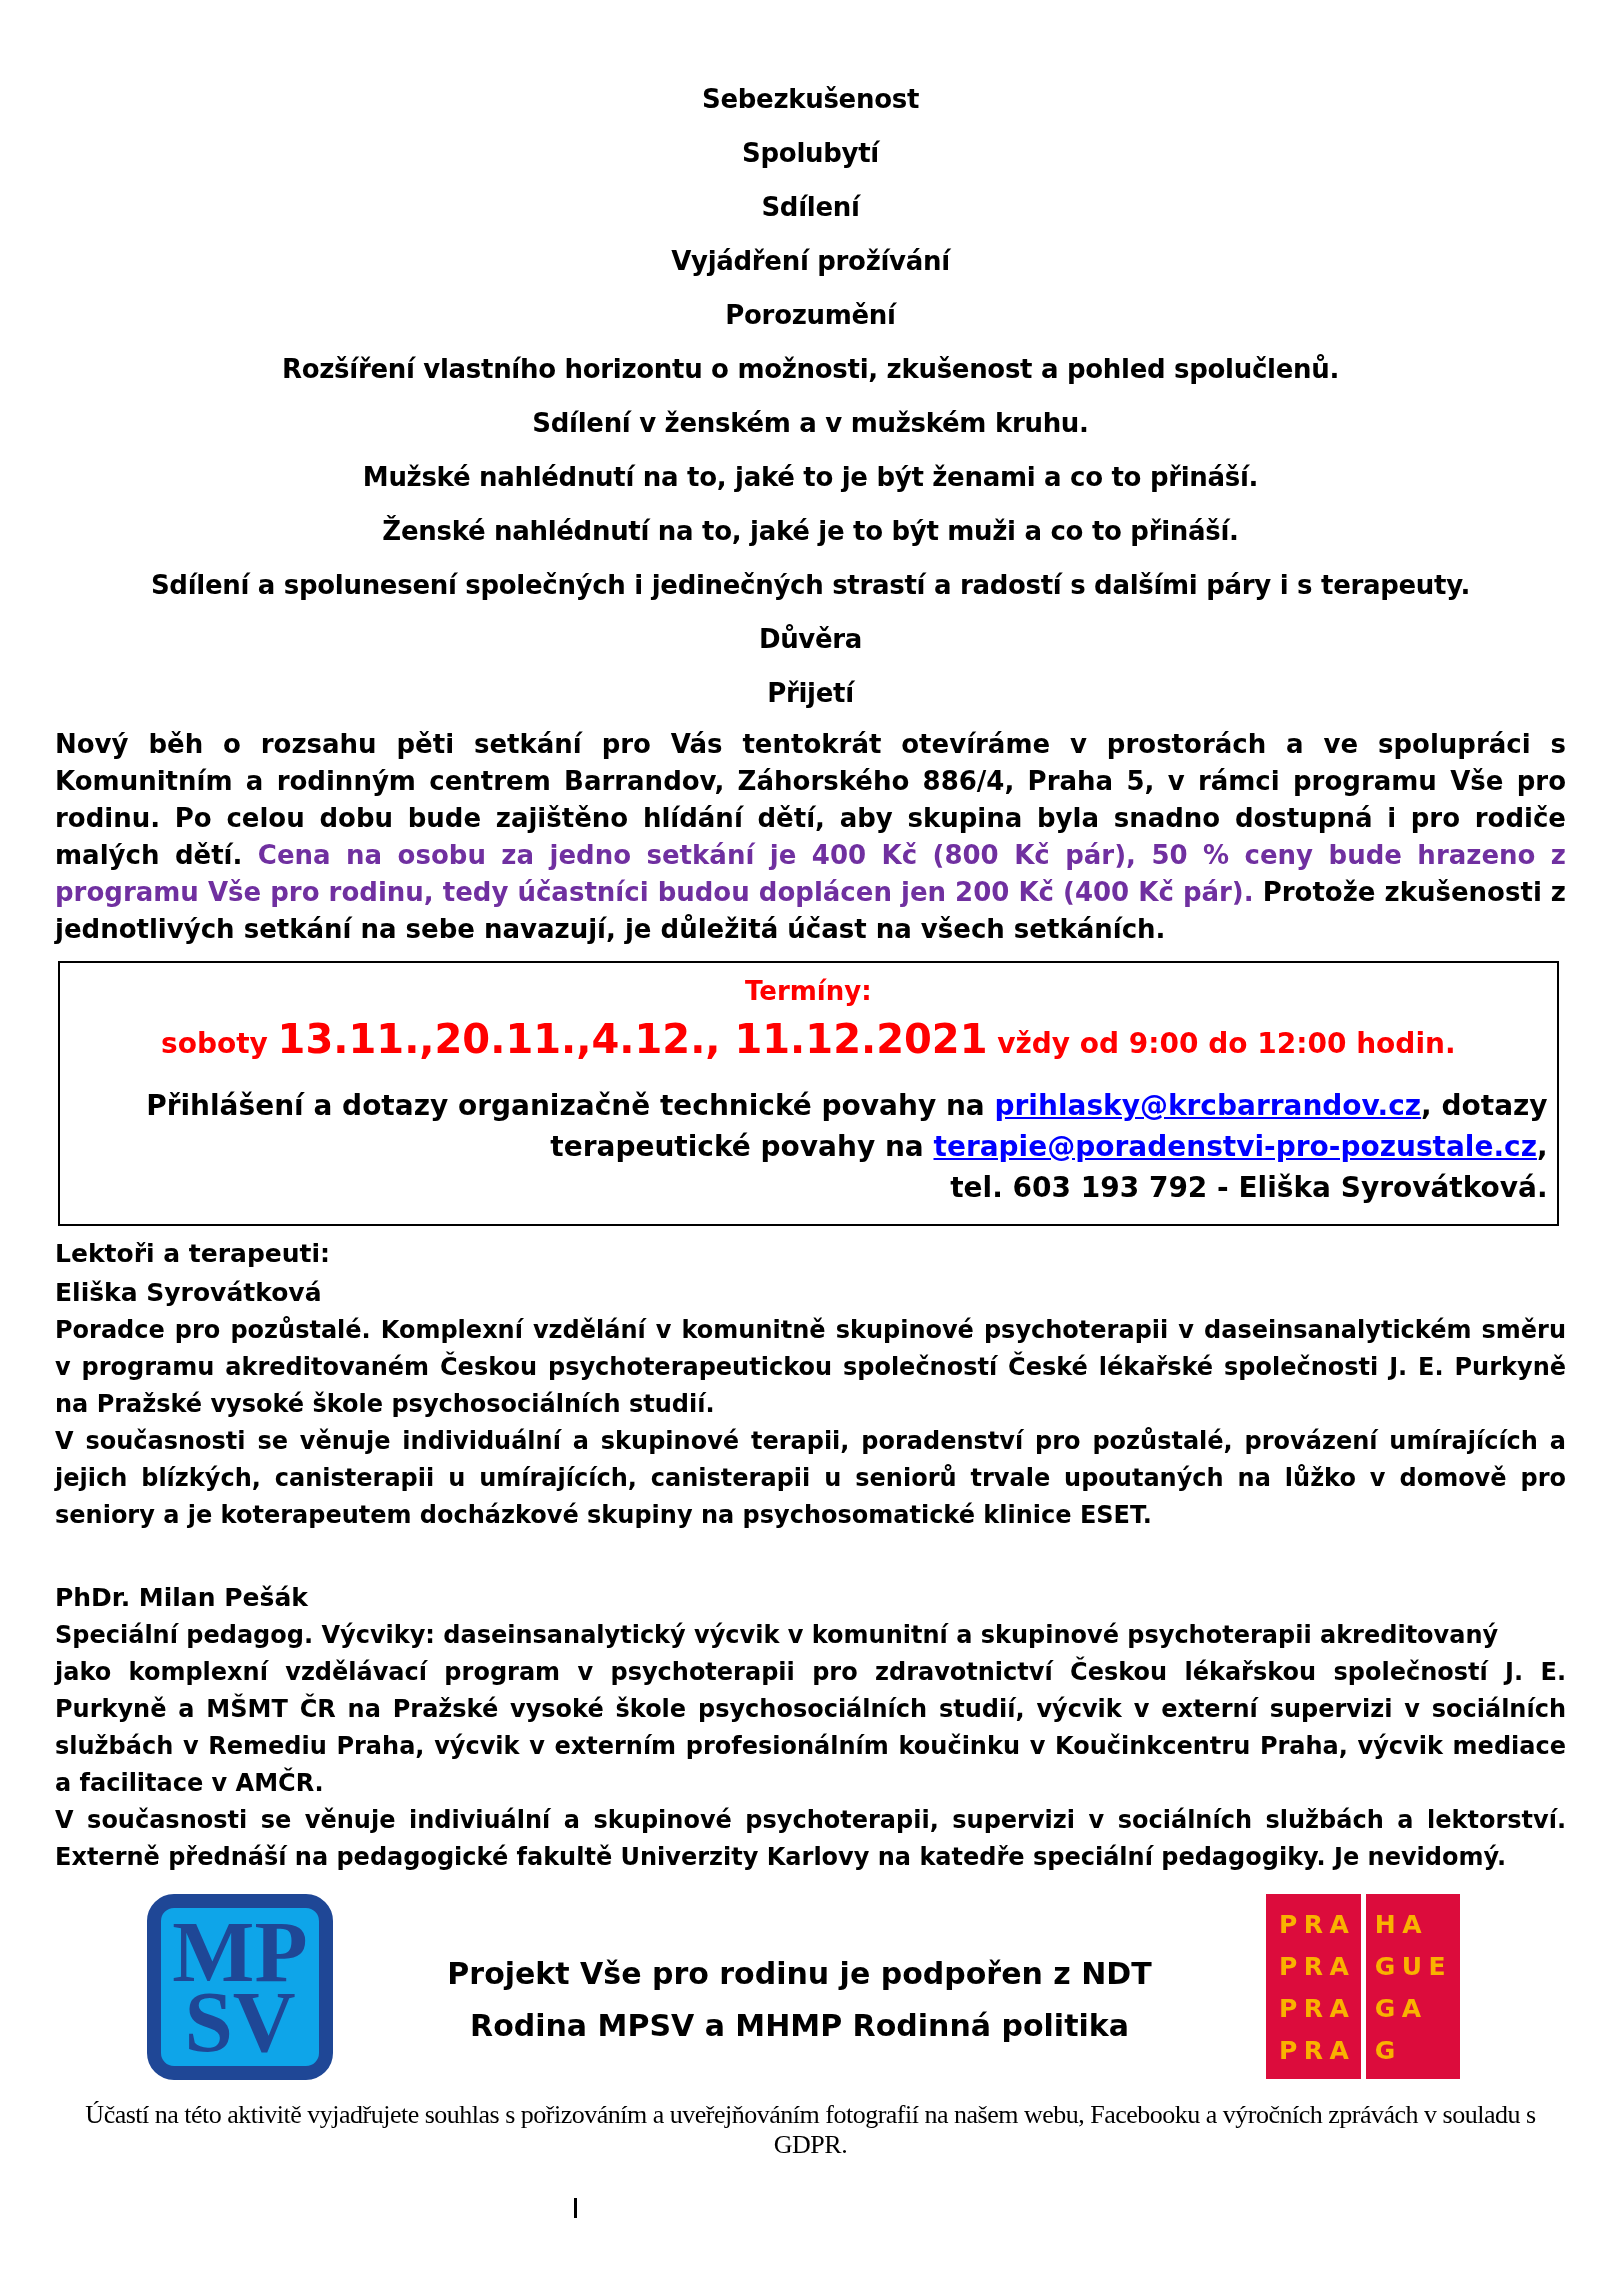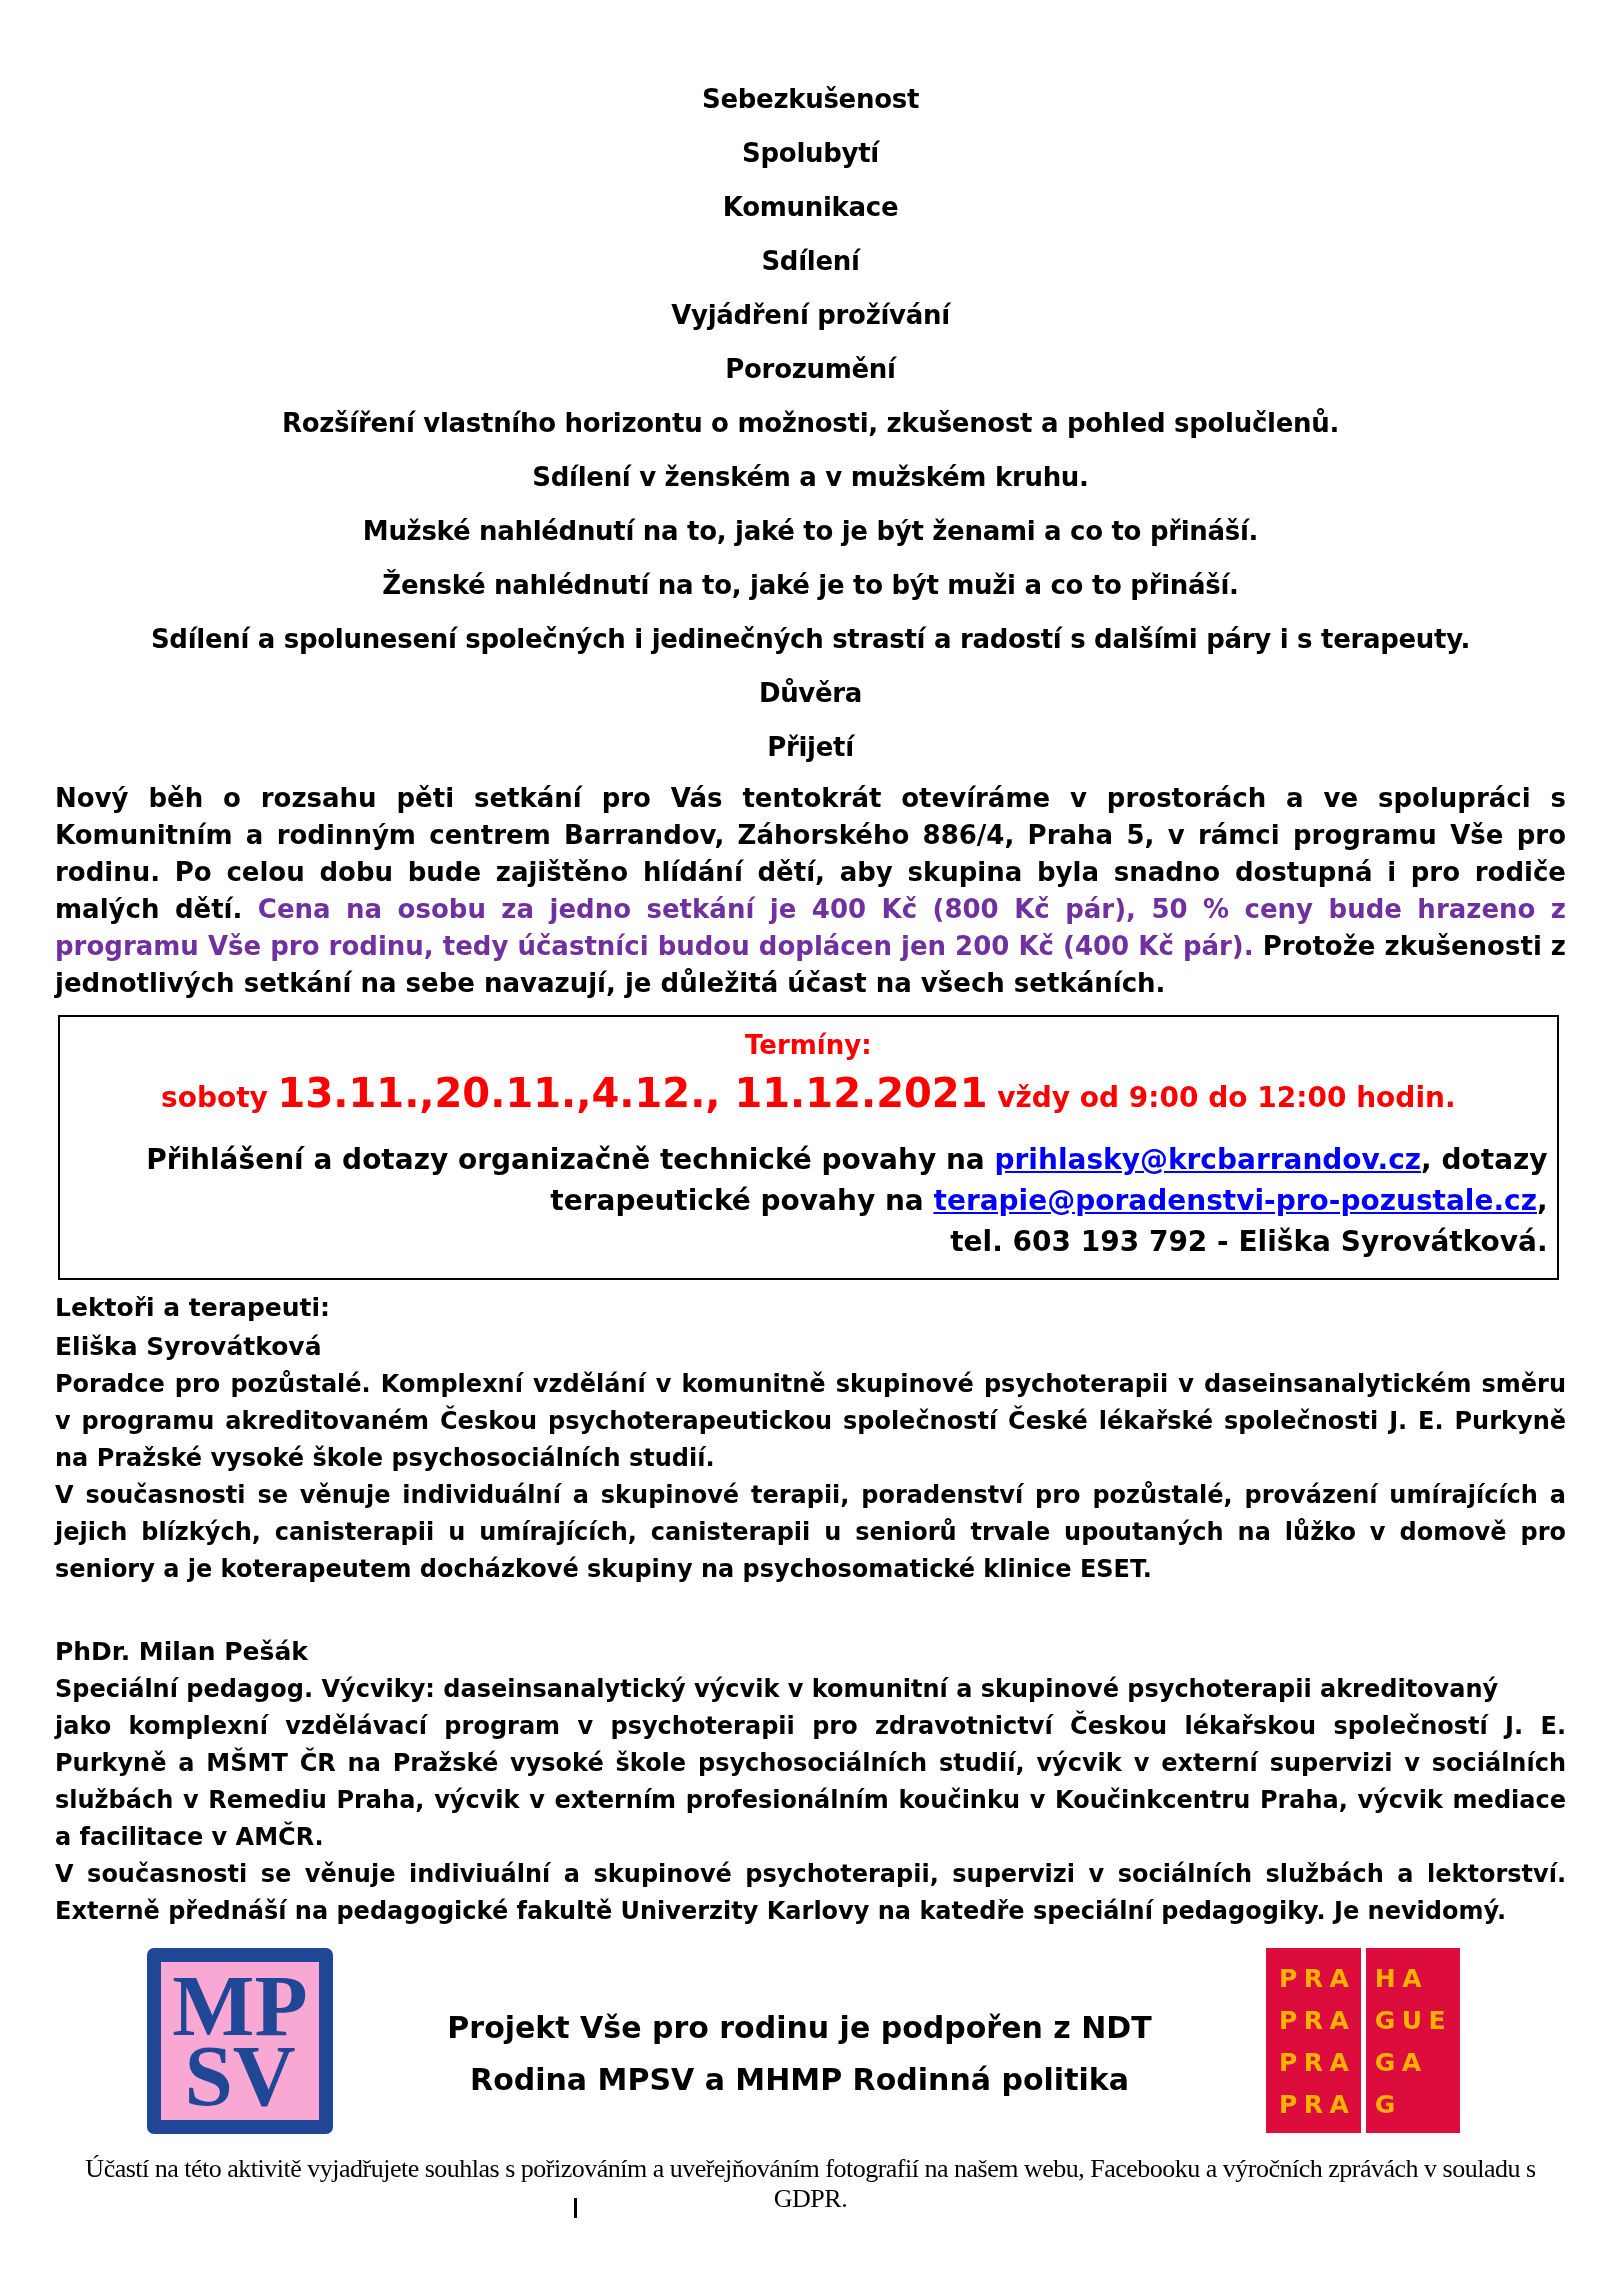--- a/index.html
+++ b/index.html
@@ -50,23 +50,23 @@
   
   .lect-heading,.lect-name{font-size:25px;line-height:39px;}
   .lect-heading{margin-top:7.4px;}
   .bio{font-size:24px;line-height:37px;text-align:justify;}
   .person-gap{height:44px;}
 
   
   .logo-row{margin-top:18.5px;display:flex;align-items:flex-start;}
   .mpsv-logo{
     margin-left:92px;width:186px;height:186px;flex:0 0 auto;
-    border:14px solid var(--mpsv-blue,#1F4796);border-radius:7px;
+    border:14px solid var(--mpsv-blue,#1F4796);border-radius:27px;
     display:flex;flex-direction:column;align-items:center;justify-content:center;
-    background:#f9a8d4;
+    background:#0ea5e9;
   }
   .mpsv-letters{
     font-family:"Liberation Serif","DejaVu Serif",serif;font-weight:bold;
     color:var(--mpsv-blue,#1F4796);font-size:87px;line-height:70px;text-align:center;
   }
   .support-text{
     flex:1 1 auto;text-align:center;padding-top:54px;
     font-size:30px;line-height:52px;white-space:nowrap;
   }
   .praha-logo{
@@ -94,21 +94,20 @@
   }
 </style>
 </head>
 <body>
 
 <div class="page">
 
   <div class="intro-list">
     <div class="intro-line">Sebezkušenost</div>
     <div class="intro-line">Spolubytí</div>
-    <div class="intro-line">Komunikace</div>
     <div class="intro-line">Sdílení</div>
     <div class="intro-line">Vyjádření prožívání</div>
     <div class="intro-line">Porozumění</div>
     <div class="intro-line">Rozšíření vlastního horizontu o možnosti, zkušenost a pohled spolučlenů.</div>
     <div class="intro-line">Sdílení v ženském a v mužském kruhu.</div>
     <div class="intro-line">Mužské nahlédnutí na to, jaké to je být ženami a co to přináší.</div>
     <div class="intro-line">Ženské nahlédnutí na to, jaké je to být muži a co to přináší.</div>
     <div class="intro-line">Sdílení a spolunesení společných i jedinečných strastí a radostí s dalšími páry i s terapeuty.</div>
     <div class="intro-line">Důvěra</div>
     <div class="intro-line">Přijetí</div>

